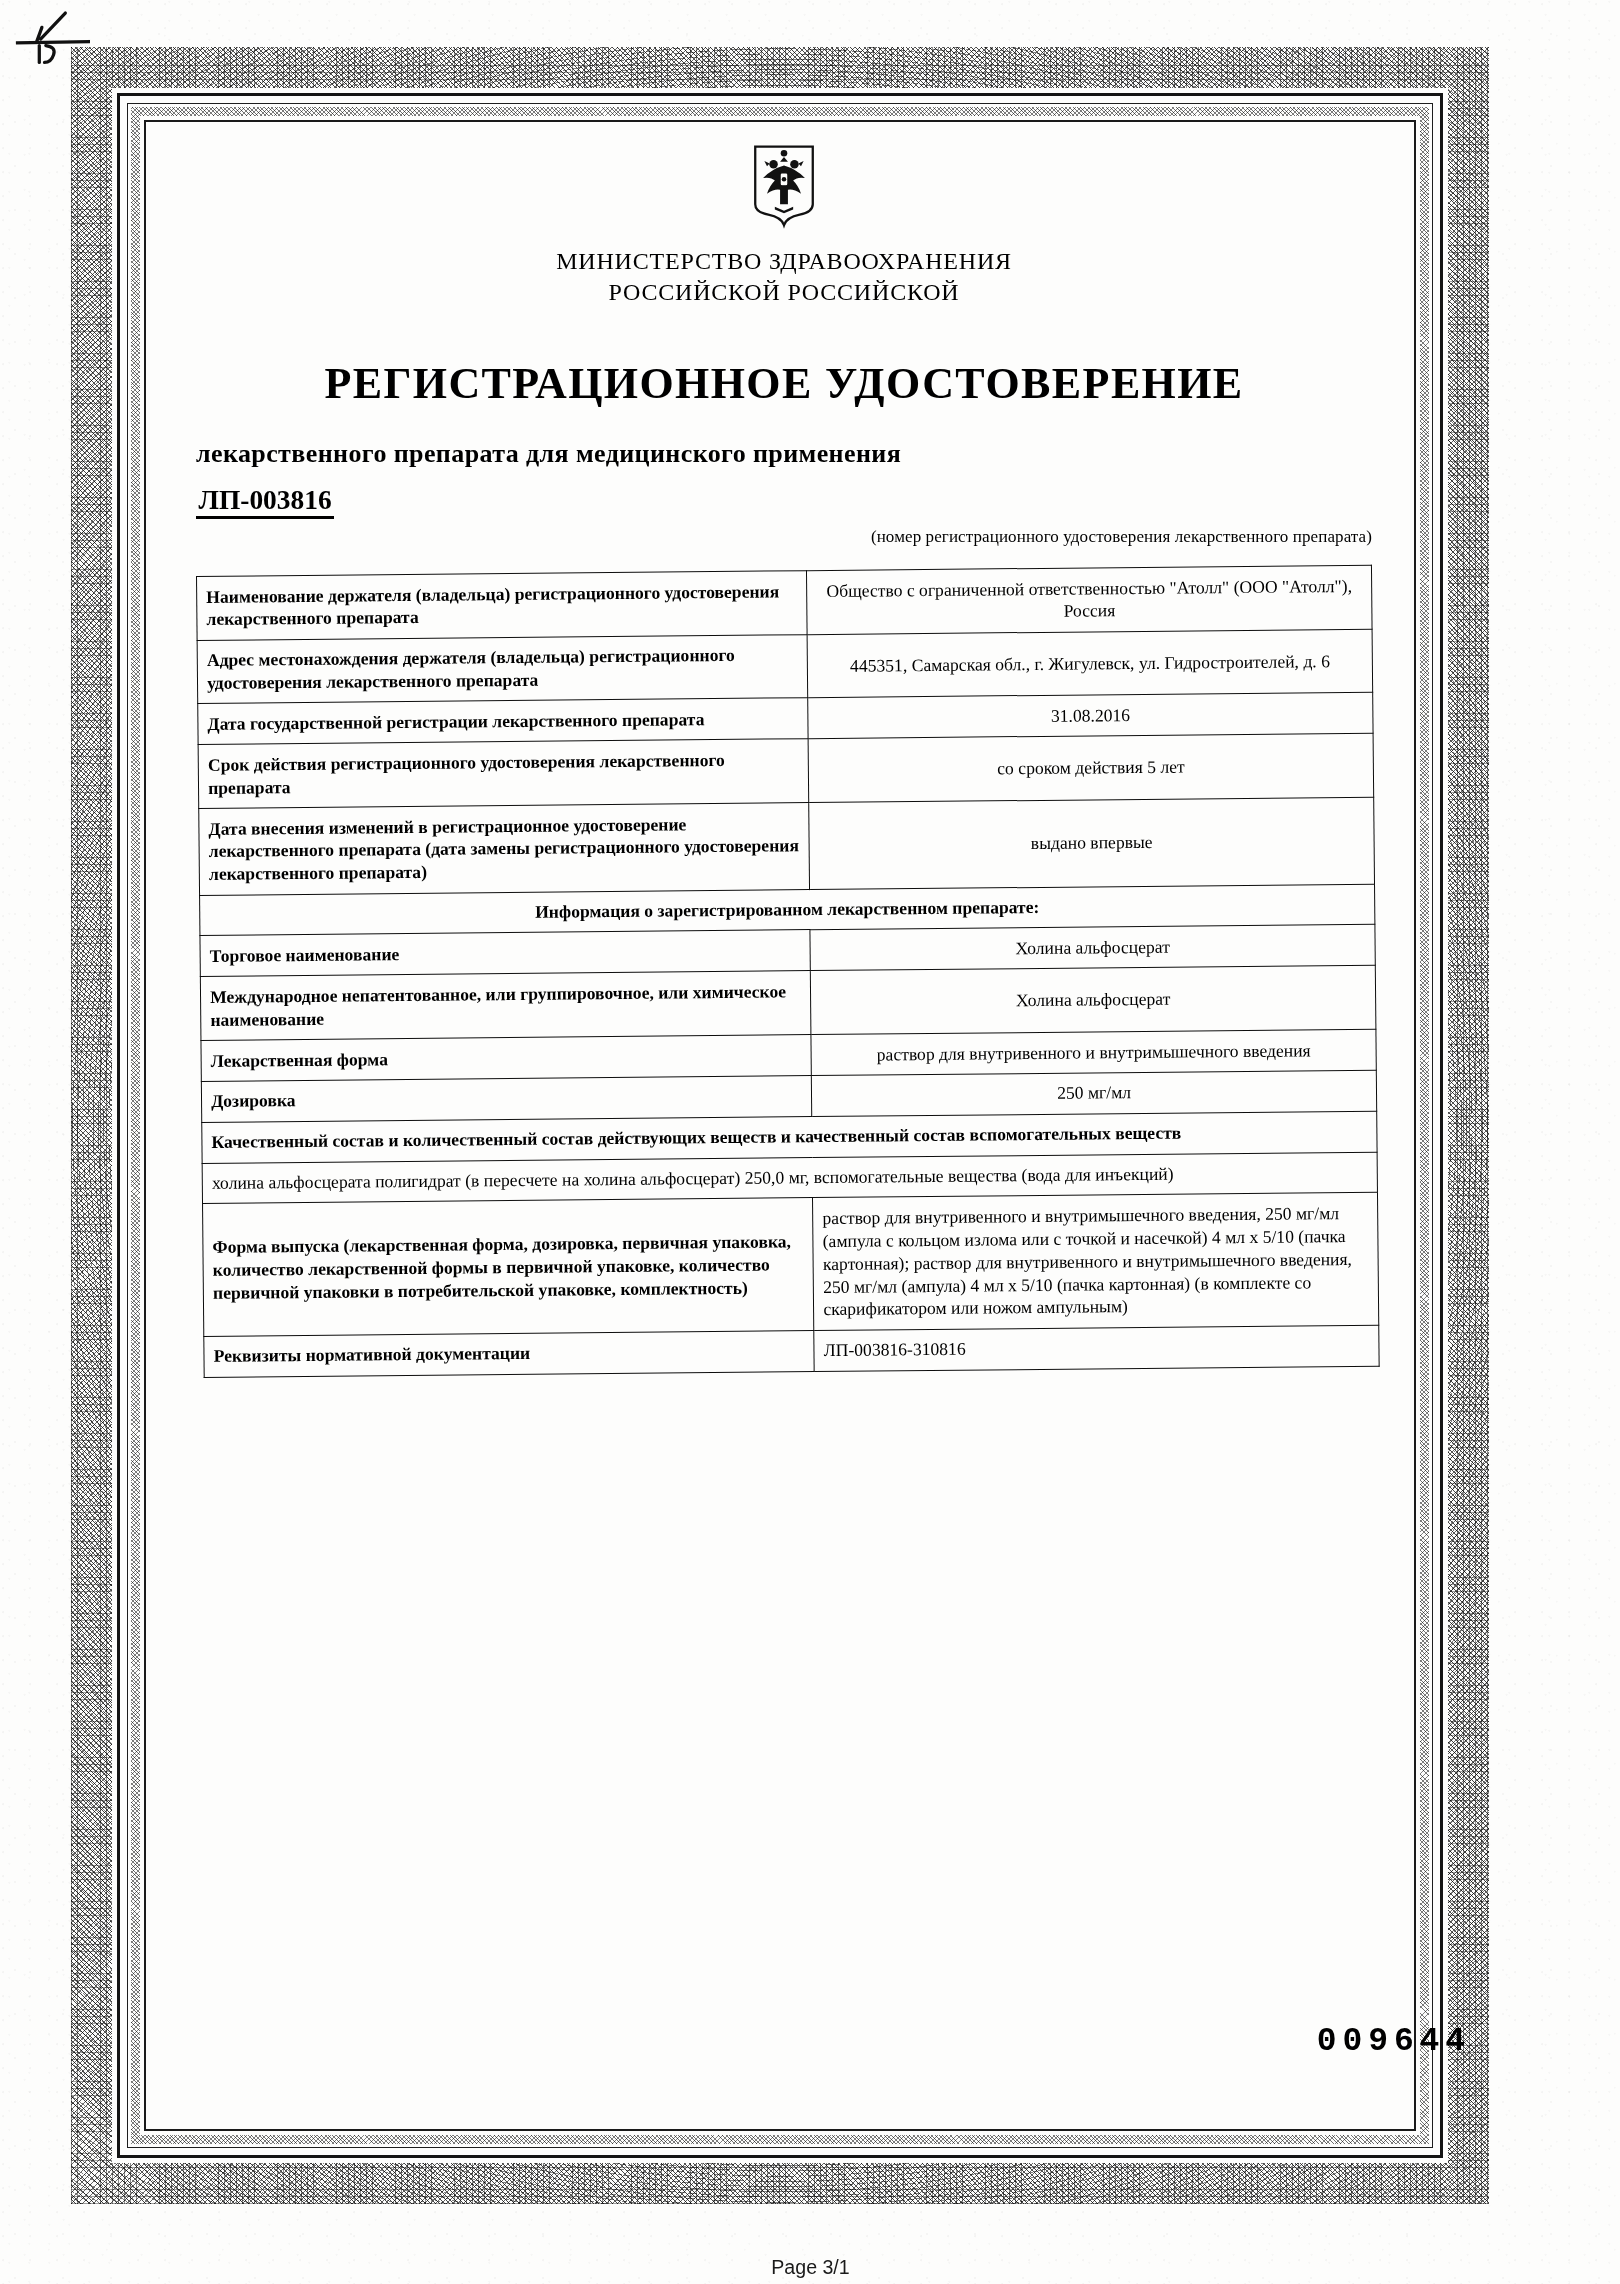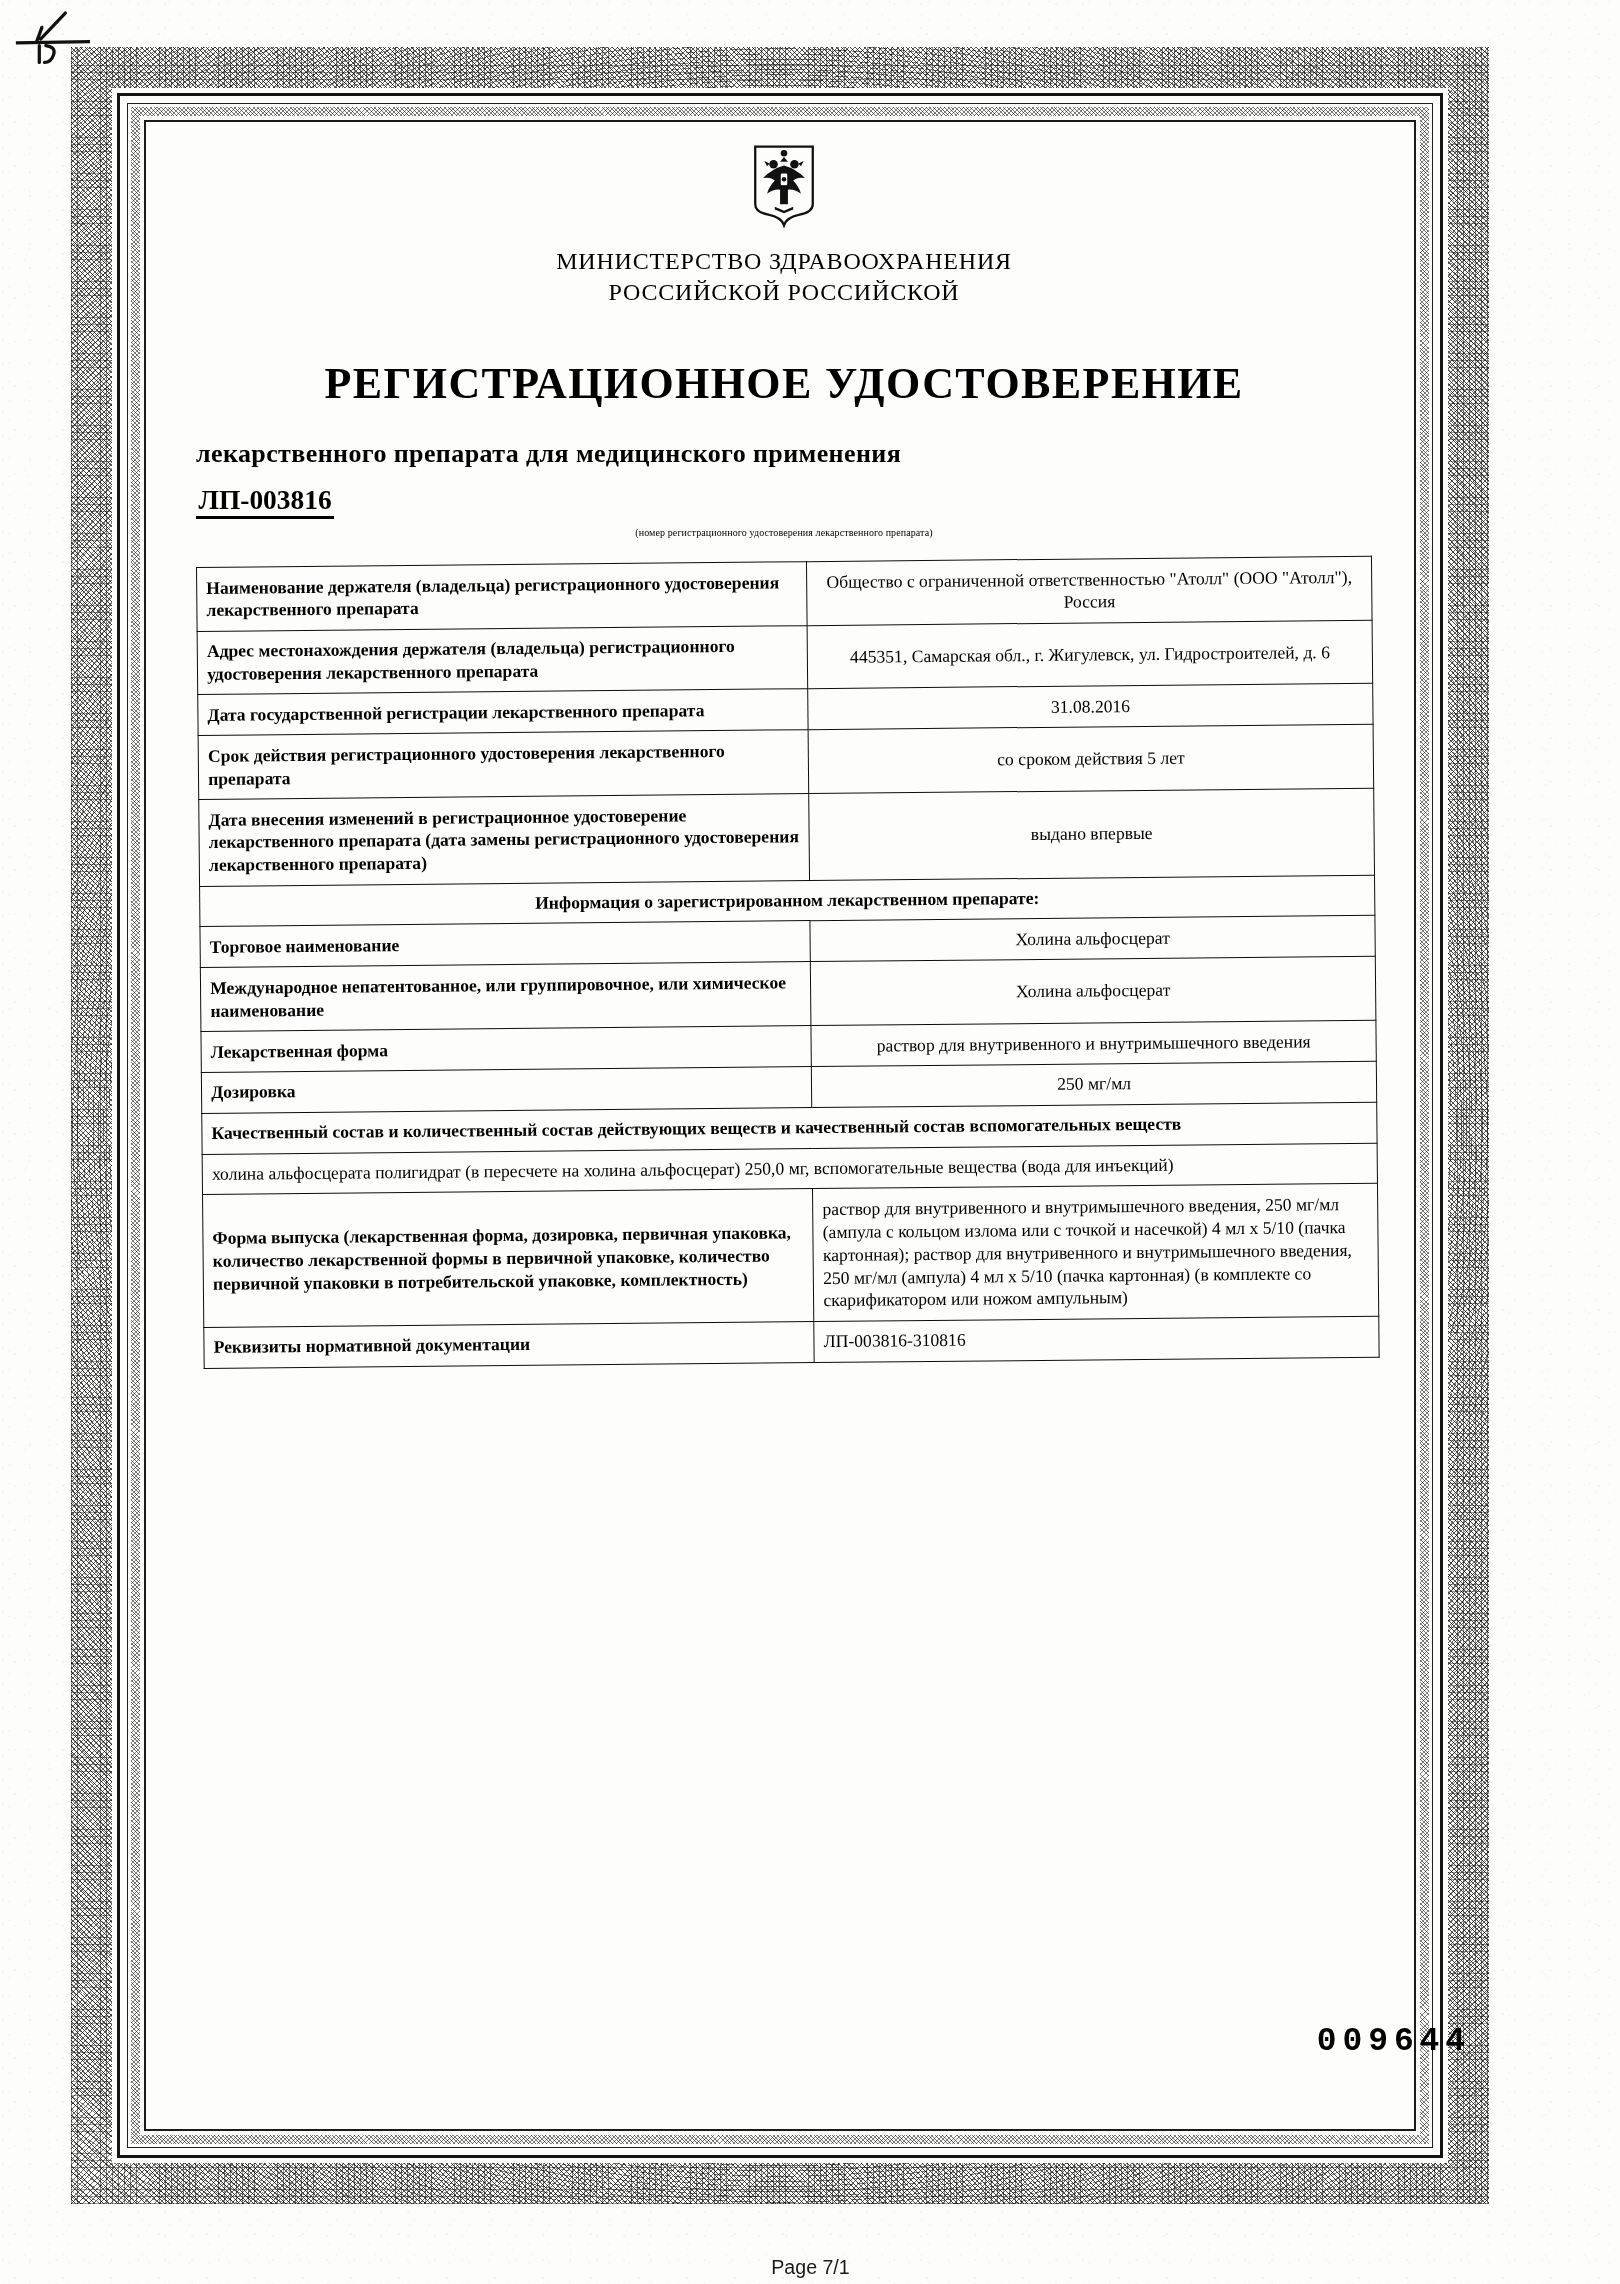--- a/index.html
+++ b/index.html
@@ -140,22 +140,22 @@
   .cert-number {
     font-weight: bold;
     font-size: 27.4px;
     margin-top: 15.7px;
   }
   .cert-number span {
     border-bottom: 3.3px solid #000;
     padding: 0 2.6px 1.3px 2.6px;
   }
   .cert-number-caption {
-    text-align: center;
-    font-size: 10px;
+    text-align: right;
+    font-size: 17px;
     margin-top: 10.5px;
     letter-spacing: 0.1px;
   }
 
   
   table.reg-table {
     width: 1176px;
     margin-top: 29px;
     border-collapse: collapse;
     table-layout: fixed;
@@ -334,15 +334,15 @@
         </tr>
         <tr>
           <td class="lbl">Реквизиты нормативной документации</td>
           <td class="val-left">ЛП-003816-310816</td>
         </tr>
       </tbody>
     </table>
   </div>
 
   <div class="serial">009644</div>
-  <div class="footer">Page 7/1</div>
+  <div class="footer">Page 3/1</div>
 </div>
 
 
 </body></html>

